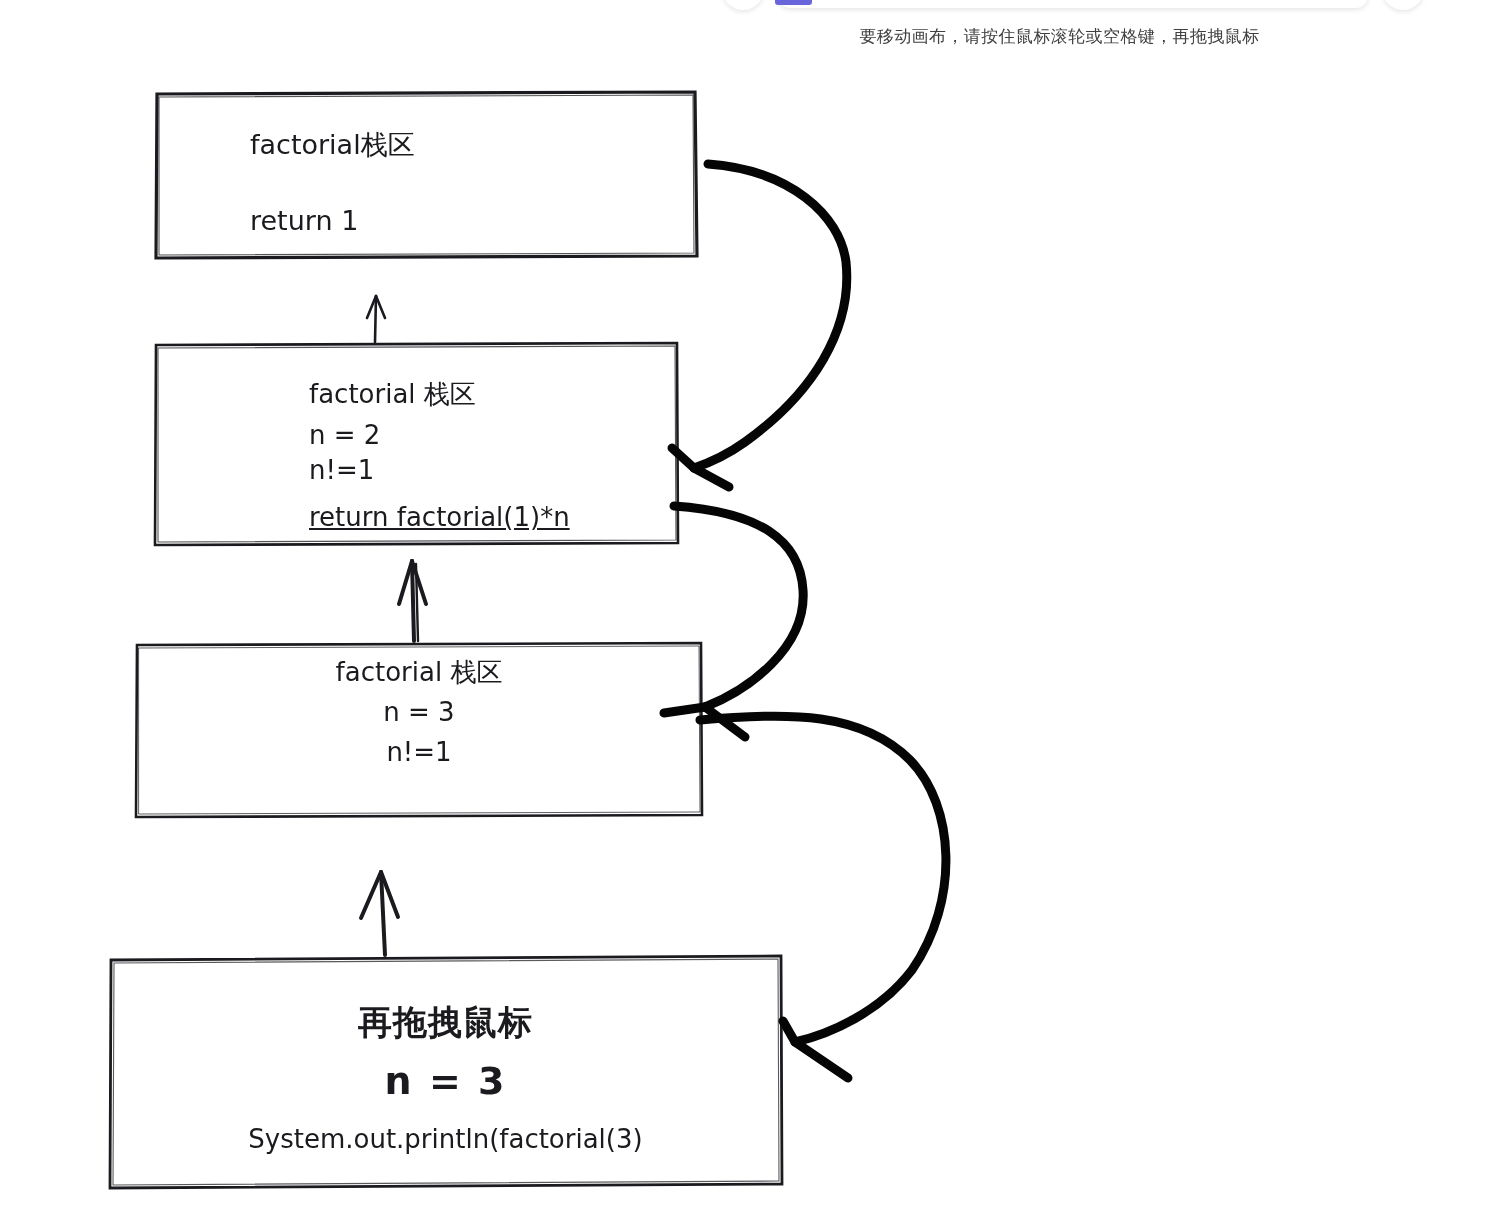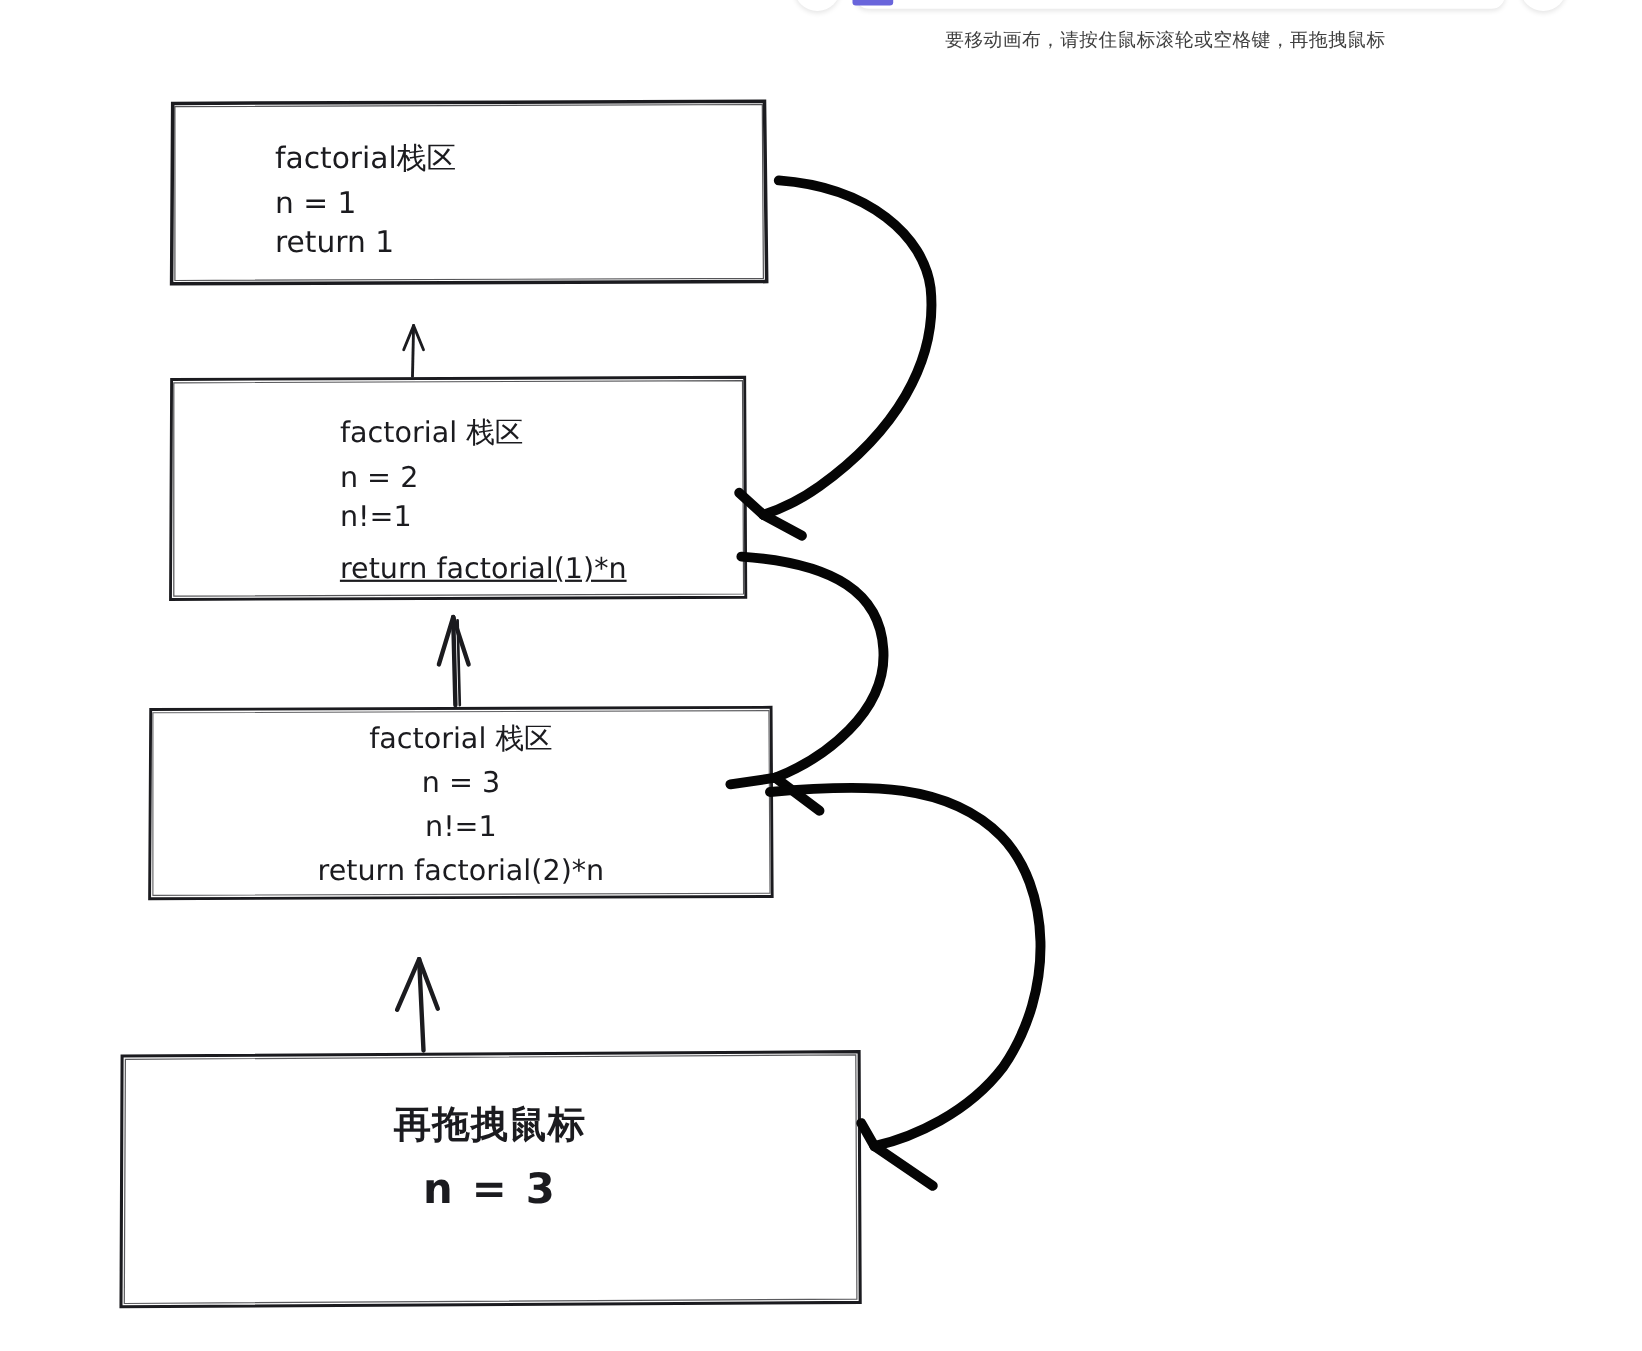--- a/index.html
+++ b/index.html
@@ -183,34 +183,33 @@
 
   <g fill="none" stroke="#050505" stroke-width="9" stroke-linecap="round" stroke-linejoin="round">
     <path d="M700,720 C790,712 862,712 910,760 C955,806 960,900 912,970 C880,1012 830,1034 795,1042"></path>
     <path d="M795,1042 L783,1021"></path>
     <path d="M795,1042 L848,1078"></path>
   </g>
 </svg>
 
 <div class="stack-box" id="box-factorial-1">
   <div class="box-text t1">factorial栈区</div>
-  <div class="box-text t2">n = 1</div>
   <div class="box-text t3">return 1</div>
 </div>
 
 <div class="stack-box" id="box-factorial-2">
   <div class="box-text t1">factorial 栈区</div>
   <div class="box-text t2">n = 2</div>
   <div class="box-text t3">n!=1</div>
   <div class="box-text t4">return factorial(1)*n</div>
 </div>
 
 <div class="stack-box" id="box-factorial-3">
   <div class="box-text" style="top:12px">factorial 栈区</div>
   <div class="box-text" style="top:52px">n = 3</div>
   <div class="box-text" style="top:92px">n!=1</div>
-  <div class="box-text" style="top:132px">return factorial(2)*n</div>
 </div>
 
 <div class="stack-box" id="box-main">
   <div class="box-text line-title" style="top:44px">再拖拽鼠标</div>
   <div class="box-text line-n" style="top:103px">n = 3</div>
+  <div class="box-text line-code" style="top:168px">System.out.println(factorial(3)</div>
 </div>
 
 </body></html>

